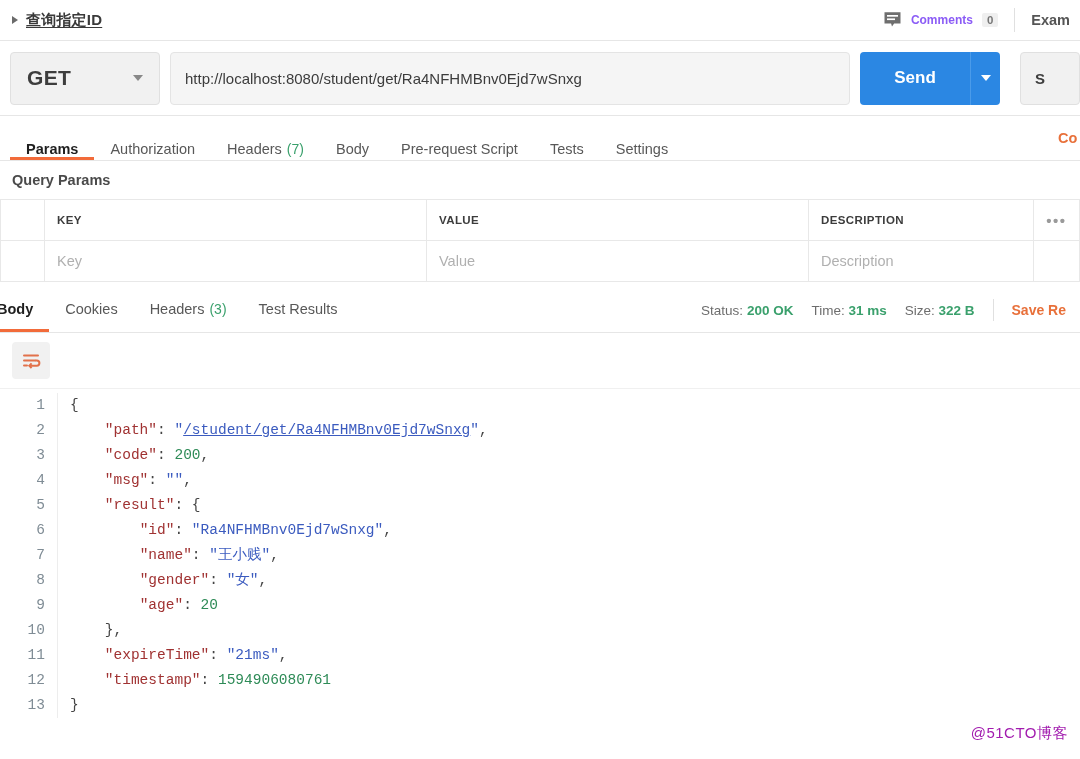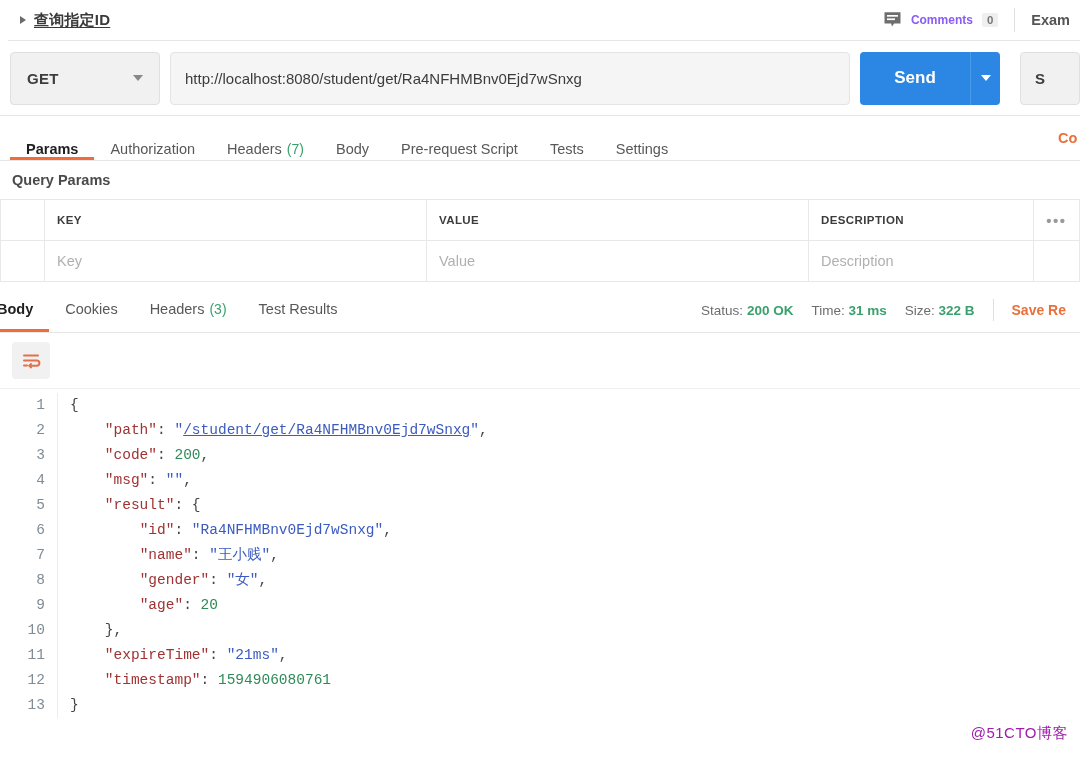--- a/index.html
+++ b/index.html
@@ -14,21 +14,20 @@
   }
 
   
   .namebar {
     height: 41px;
     display: flex;
     align-items: center;
     border-bottom: 1px solid #e6e6e6;
     background: #fff;
     padding: 0 10px 0 12px;
-    margin-left: 8px;
   }
   .name-left { display: flex; align-items: center; gap: 8px; }
   .tri {
     width: 0; height: 0;
     border-left: 6px solid #6b6b6b;
     border-top: 4px solid transparent;
     border-bottom: 4px solid transparent;
     cursor: pointer;
   }
   .req-title {
@@ -73,21 +72,21 @@
   }
   .method {
     width: 150px; height: 53px;
     background: #f1f1f1;
     border: 1px solid #e0e0e0;
     border-radius: 4px;
     display: flex; align-items: center;
     padding: 0 16px;
     cursor: pointer;
   }
-  .method-label { font-size: 15px; color: #3d3d3d; font-weight: 600; letter-spacing: .3px; }
+  .method-label { font-size: 21px; color: #3d3d3d; font-weight: 600; letter-spacing: .3px; }
   .caret-dn {
     margin-left: auto;
     width: 0; height: 0;
     border-top: 6px solid #888;
     border-left: 5px solid transparent;
     border-right: 5px solid transparent;
   }
   .urlinput {
     flex: 1;
     height: 53px;

